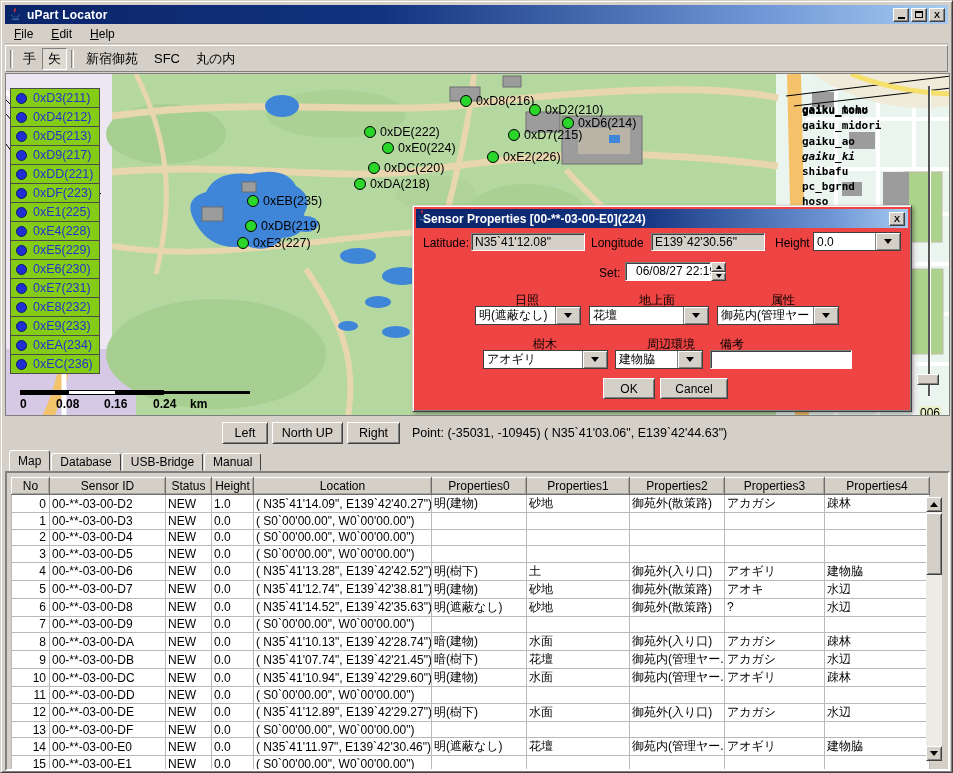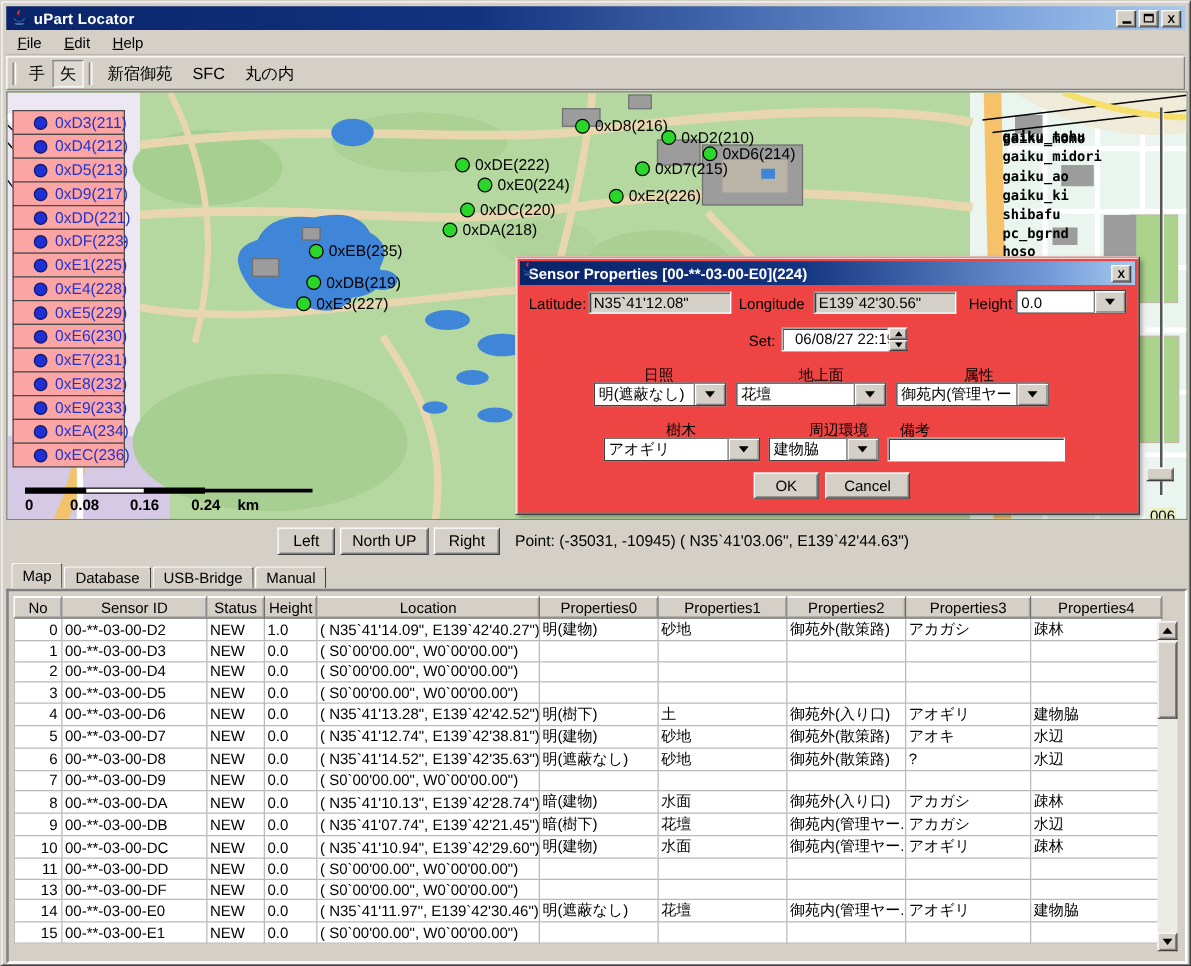--- a/index.html
+++ b/index.html
@@ -31,22 +31,22 @@
   .tb-sep{width:3px;height:18px;margin:0 4px;border-left:1px solid #808080;border-right:1px solid #fff;}
   .tb-toggle{width:25px;height:22px;display:flex;align-items:center;justify-content:center;}
   .tb-toggle.pressed{border:1px solid;border-color:#808080 #fff #fff #808080;background:#dedad2;}
   .tb-flat{padding:3px 8px;}
   
   #map{position:absolute;left:4px;top:72px;width:945px;height:343px;overflow:hidden;
     border:1px solid #808080;background:#b5d8a1;}
   #map svg{position:absolute;left:0;top:0;}
   
   #sensor-list{position:absolute;left:4px;top:15px;width:90px;}
-  .sensor-btn{height:20px;background:#fca5a5;border:1px solid #4a4a4a;margin-top:-1px;
-    display:flex;align-items:center;padding-left:16px;}
+  .sensor-btn{height:20px;background:#84cc16;border:1px solid #4a4a4a;margin-top:-1px;
+    display:flex;align-items:center;padding-left:5px;}
   .sdot{width:11px;height:11px;border-radius:50%;background:#1f2fd4;border:1px solid #101a66;flex:none;}
   .slabel{color:#2233cc;font-size:12.5px;margin-left:6px;white-space:nowrap;}
   
   .marker{position:absolute;transform:translate(-7px,-7px);display:flex;align-items:center;}
   .mdot{width:12px;height:12px;border-radius:50%;background:#2bd62b;border:1.5px solid #000;flex:none;}
   .mlabel{font-size:12.5px;color:#000;margin-left:4px;white-space:nowrap;}
   
   #map-texts{position:absolute;left:796px;top:0;width:150px;}
   .maplbl{position:absolute;font-family:"DejaVu Sans Mono","Liberation Mono",monospace;
     font-weight:bold;font-size:11px;color:#000;white-space:nowrap;}
@@ -334,21 +334,21 @@
           <span class="mdot"></span>
           <span class="mlabel">0xE3(227)</span>
         </div>
       </div>
 
     <div id="map-texts">
         <div class="maplbl" style="top: 29px;">gaiku_tohu</div>
         <div class="maplbl" style="top: 30.2px;">gaiku_momo</div>
         <div class="maplbl" style="top: 45.4px;">gaiku_midori</div>
         <div class="maplbl" style="top: 60.6px;">gaiku_ao</div>
-        <div class="maplbl" style="top: 75.8px;">gaiku_ki</div>
+        <div class="maplbl" style="top: 75.8px; font-style: italic;">gaiku_ki</div>
         <div class="maplbl" style="top: 91px;">shibafu</div>
         <div class="maplbl" style="top: 106.2px;">pc_bgrnd</div>
         <div class="maplbl" style="top: 121.4px;">hoso</div>
       </div>
 
     <div id="scalebar">
       <div class="seg" style="left:6px;width:48px;background:#000;"></div>
       <div class="seg" style="left:54px;width:48px;background:#fff;border:1px solid #000;"></div>
       <div class="seg" style="left:102px;width:48px;background:#000;"></div>
       <div class="seg" style="left:150px;width:86px;height:3px;top:3px;background:#000;"></div>
@@ -630,20 +630,32 @@
             <td>NEW</td>
             <td>0.0</td>
             <td>( S0`00'00.00", W0`00'00.00")</td>
             <td></td>
             <td></td>
             <td></td>
             <td></td>
             <td></td>
           </tr>
           <tr>
+            <td class="num">12</td>
+            <td>00-**-03-00-DE</td>
+            <td>NEW</td>
+            <td>0.0</td>
+            <td>( N35`41'12.89", E139`42'29.27")</td>
+            <td>明(樹下)</td>
+            <td>水面</td>
+            <td>御苑外(入り口)</td>
+            <td>アカガシ</td>
+            <td>水辺</td>
+          </tr>
+          <tr>
             <td class="num">13</td>
             <td>00-**-03-00-DF</td>
             <td>NEW</td>
             <td>0.0</td>
             <td>( S0`00'00.00", W0`00'00.00")</td>
             <td></td>
             <td></td>
             <td></td>
             <td></td>
             <td></td>

